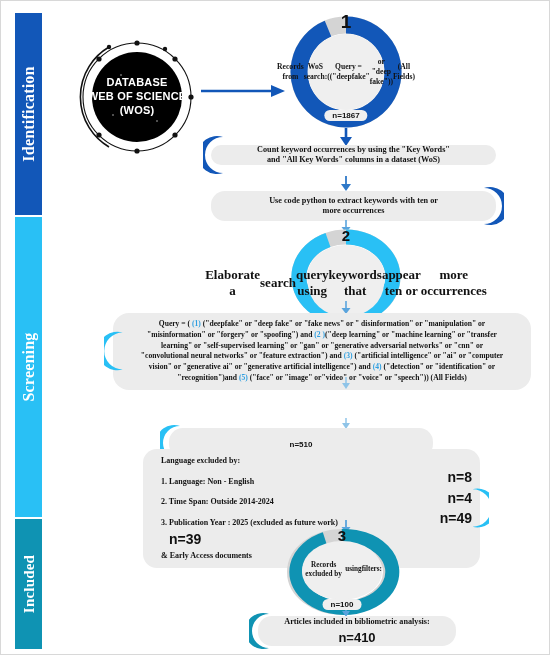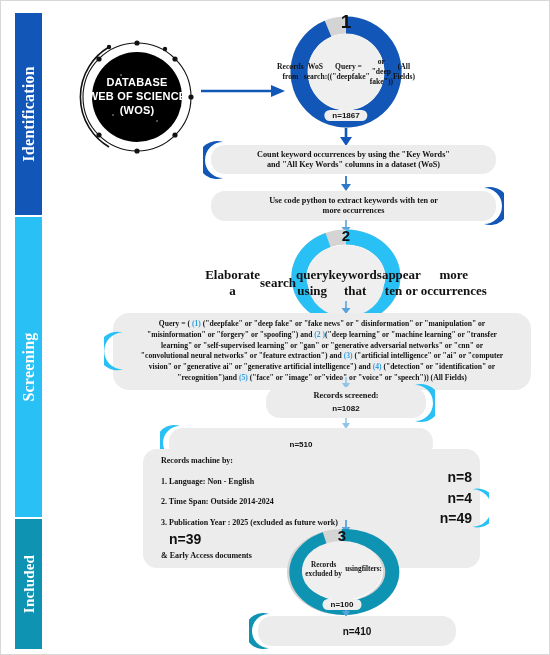--- a/index.html
+++ b/index.html
@@ -142,21 +142,21 @@
     </div>
     <div class="bignum" style="font-size:19px;top:-4px;">1</div>
     <div class="nbadge" style="bottom:8px;">n=1867</div>
   </div>
 
   <svg class="arrow" style="left:337px;top:127px;" width="16" height="18">
     <line x1="8" y1="0" x2="8" y2="10" stroke="#1257b8" stroke-width="2.6"></line>
     <polygon points="2,9 14,9 8,18" fill="#1257b8"></polygon>
   </svg>
 
-  <div class="node pill" id="box-count" style="left:210px;top:144px;width:285px;height:29px;font-size:8.2px;">
+  <div class="node pill" id="box-count" style="left:210px;top:144px;width:285px;height:20px;font-size:8.2px;">
     <span class="ln">Count keyword occurrences by using the "Key Words"</span>
     <span class="ln">and "All Key Words" columns in a dataset (WoS)</span>
     <svg class="cres" style="left:-8px;" width="22" height="40" viewBox="0 0 22 40">
       <path d="M20 2 A19 19 0 1 0 20 38 A14.5 14.5 0 1 1 20 2 Z" fill="#1257b8"></path>
     </svg>
   </div>
 
   <svg class="arrow" style="left:337px;top:175px;" width="16" height="16">
     <line x1="8" y1="0" x2="8" y2="9" stroke="#2f79c8" stroke-width="1.8"></line>
     <polygon points="3,8 13,8 8,15" fill="#2f79c8"></polygon>
@@ -202,47 +202,40 @@
     <svg class="cres" style="left:-9px;" width="22" height="52" viewBox="0 0 22 52">
       <path d="M21 2 A25 25 0 1 0 21 50 A19.5 19.5 0 1 1 21 2 Z" fill="#29c0f5"></path>
     </svg>
   </div>
 
   <svg class="arrow" style="left:337px;top:376px;" width="16" height="13">
     <line x1="8" y1="0" x2="8" y2="7" stroke="#8fc4e8" stroke-width="1.5"></line>
     <polygon points="4,6 12,6 8,12" fill="#8fc4e8"></polygon>
   </svg>
 
-  <div class="node pill" id="box-screened" style="left:265px;top:386px;width:160px;height:31px;font-size:8.4px;">
-    <span class="ln">Records screened:</span>
-    <span class="ln nval" style="font-size:8px;margin-top:3px;">n=1082</span>
-    <svg class="cres" style="right:-9px;" width="22" height="40" viewBox="0 0 22 40">
-      <path d="M2 2 A19 19 0 1 1 2 38 A14.5 14.5 0 1 0 2 2 Z" fill="#29c0f5"></path>
-    </svg>
-  </div>
 
   <svg class="arrow" style="left:337px;top:417px;" width="16" height="12">
     <line x1="8" y1="0" x2="8" y2="6" stroke="#8fc4e8" stroke-width="1.5"></line>
     <polygon points="4,5 12,5 8,11" fill="#8fc4e8"></polygon>
   </svg>
 
   <div class="node pill" id="box-excl-topic" style="left:168px;top:427px;width:264px;height:30px;font-size:8.4px;">
     <span class="ln nval" style="font-size:8px;margin-top:3px;">n=510</span>
     <svg class="cres" style="left:-9px;" width="22" height="38" viewBox="0 0 22 38">
       <path d="M20 2 A18 18 0 1 0 20 36 A13.8 13.8 0 1 1 20 2 Z" fill="#29c0f5"></path>
     </svg>
   </div>
 
   <svg class="arrow" style="left:337px;top:457px;" width="16" height="12">
     <line x1="8" y1="0" x2="8" y2="6" stroke="#8fc4e8" stroke-width="1.5"></line>
     <polygon points="4,5 12,5 8,11" fill="#8fc4e8"></polygon>
   </svg>
 
   <div class="node" id="exclusion-box" style="left:142px;top:448px;width:337px;">
-    <div class="exhead">Records machine by:</div>
+    <div class="exhead">Language excluded by:</div>
     <div class="exrow">
       <span class="lbl">1. Language: Non - English</span>
       <span class="num">n=8</span>
     </div>
     <div class="exrow">
       <span class="lbl">2. Time Span: Outside 2014-2024</span>
       <span class="num">n=4</span>
     </div>
     <div class="exrow">
       <span class="lbl">3. Publication Year : 2025 (excluded as future work)</span>
@@ -276,19 +269,20 @@
     <div class="bignum" style="font-size:15px;top:-2px;">3</div>
     <div class="nbadge" style="bottom:5px;">n=100</div>
   </div>
 
   <svg class="arrow" style="left:337px;top:604px;" width="16" height="13">
     <line x1="8" y1="0" x2="8" y2="7" stroke="#5aa4dd" stroke-width="1.6"></line>
     <polygon points="4,6 12,6 8,12" fill="#5aa4dd"></polygon>
   </svg>
 
   <div class="node pill" id="box-included" style="left:257px;top:615px;width:198px;height:30px;font-size:8.2px;">
-    <span class="ln nval" style="font-size:10px;margin-top:3px;">n=410</span>
+    <span class="ln">Articles included in bibliometric analysis:</span>
+    <span class="ln nval" style="font-size:13px;margin-top:3px;">n=410</span>
     <svg class="cres" style="left:-9px;" width="22" height="38" viewBox="0 0 22 38">
       <path d="M20 2 A18 18 0 1 0 20 36 A13.8 13.8 0 1 1 20 2 Z" fill="#0f93b3"></path>
     </svg>
   </div>
 
 </div>
 
 </body></html>

